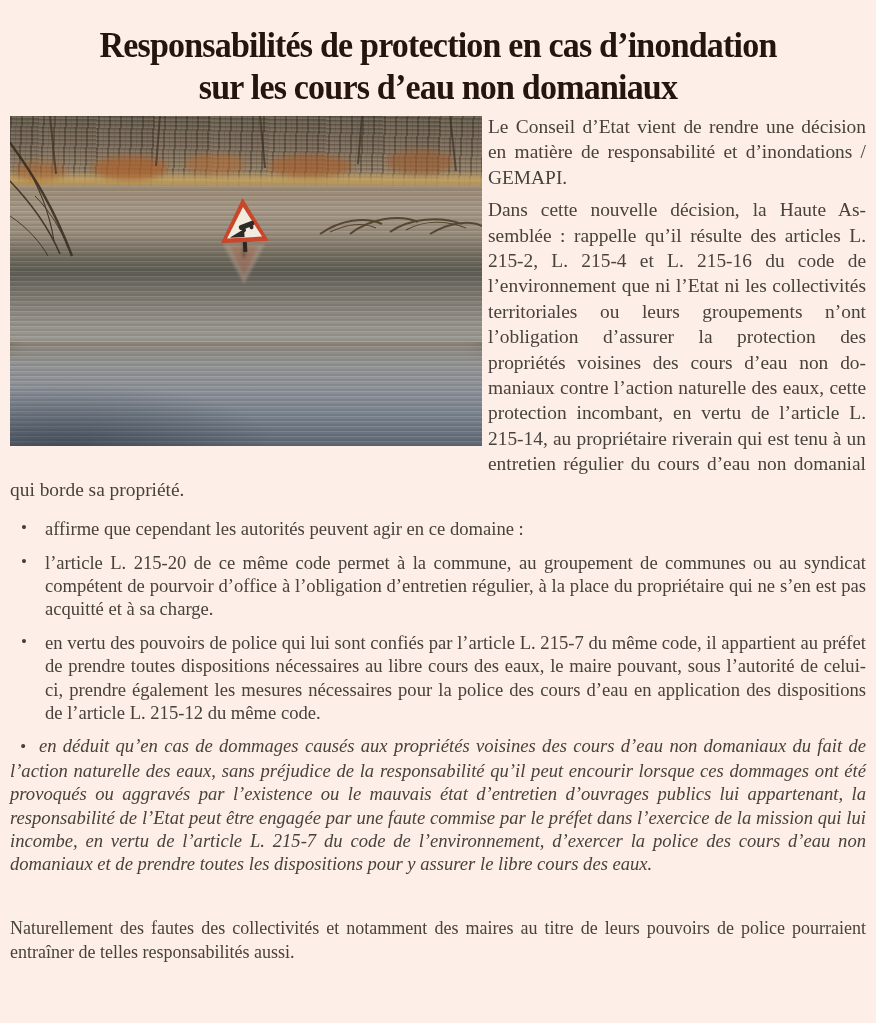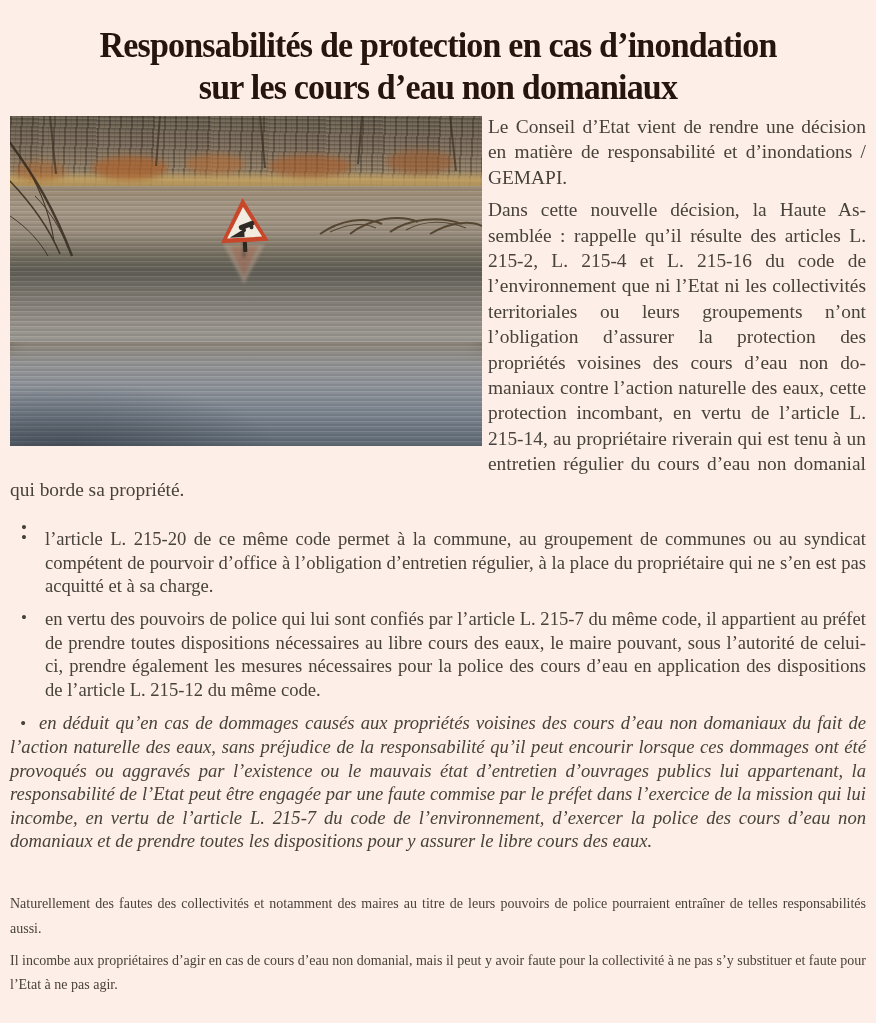--- a/index.html
+++ b/index.html
@@ -75,21 +75,21 @@
     line-height:23.4px;
     margin:0 0 10px;
   }
   li.hang{position:relative;padding-left:35px;}
   li.hang .dot{position:absolute;left:11px;top:-1px;}
   li.flush{padding-left:0;font-style:italic;}
   li.flush .dot-inline{margin-left:10px;margin-right:13px;}
   .dot,.dot-inline{font-size:17px;color:#48423c;}
   .closing p{
     text-align:justify;
-    font-size:14px;
+    font-size:18px;
     line-height:24.6px;
     margin:0 0 7px;
   }
   .closing p:first-child{margin-top:40px;}
 </style>
 </head>
 <body>
 
 <div class="page">
 
@@ -167,33 +167,33 @@
     </div>
 
     <div class="intro">
       <p>Le Conseil d’Etat vient de rendre une déci­sion en matière de responsabilité et d’inon­dations / GEMAPI.</p>
       <p>Dans cette nouvelle décision, la Haute As­semblée&nbsp;: rappelle qu’il résulte des articles L. 215-2, L. 215-4 et L. 215-16 du code de l’environnement que ni l’Etat ni les collecti­vités territoriales ou leurs groupements n’ont l’obligation d’assurer la protection des propriétés voisines des cours d’eau non do­maniaux contre l’action naturelle des eaux, cette protection incombant, en vertu de l’ar­ticle L. 215-14, au propriétaire riverain qui est tenu à un entretien régulier du cours d’eau non domanial qui borde sa propriété.</p>
     </div>
 
     <ul class="bullets">
       <li class="hang">
         <span class="dot">•</span>
+        <span>affirme que cependant les autorités peuvent agir en ce domaine&nbsp;:</span>
       </li>
       <li class="hang">
         <span class="dot">•</span>
         <span>l’article L. 215-20 de ce même code permet à la commune, au groupement de communes ou au syndicat compétent de pourvoir d’office à l’obligation d’entretien régulier, à la place du proprié­taire qui ne s’en est pas acquitté et à sa charge.</span>
       </li>
       <li class="hang">
         <span class="dot">•</span>
         <span>en vertu des pouvoirs de police qui lui sont confiés par l’article L. 215-7 du même code, il appar­tient au préfet de prendre toutes dispositions nécessaires au libre cours des eaux, le maire pouvant, sous l’autorité de celui-ci, prendre également les mesures nécessaires pour la police des cours d’eau en application des dispositions de l’article L. 215-12 du même code.</span>
       </li>
       <li class="flush">
         <span class="dot-inline">•</span><span>en déduit qu’en cas de dommages causés aux propriétés voisines des cours d’eau non domaniaux du fait de l’action naturelle des eaux, sans préjudice de la responsabilité qu’il peut encourir lorsque ces dommages ont été provoqués ou aggravés par l’existence ou le mauvais état d’entretien d’ou­vrages publics lui appartenant, la responsabilité de l’Etat peut être engagée par une faute commise par le préfet dans l’exercice de la mission qui lui incombe, en vertu de l’article L. 215-7 du code de l’environnement, d’exercer la police des cours d’eau non domaniaux et de prendre toutes les disposi­tions pour y assurer le libre cours des eaux.</span>
       </li>
     </ul>
 
     <div class="closing">
       <p>Naturellement des fautes des collectivités et notamment des maires au titre de leurs pouvoirs de po­lice pourraient entraîner de telles responsabilités aussi.</p>
-      <p>Il incombe aux propriétaires d’agir en cas de cours d’eau non domanial, mais il peut y avoir faute pour la collectivité à ne pas s’y substituer et faute pour l’Etat à ne pas agir.</p>
     </div>
 
   </div>
 </div>
 
 </body></html>

